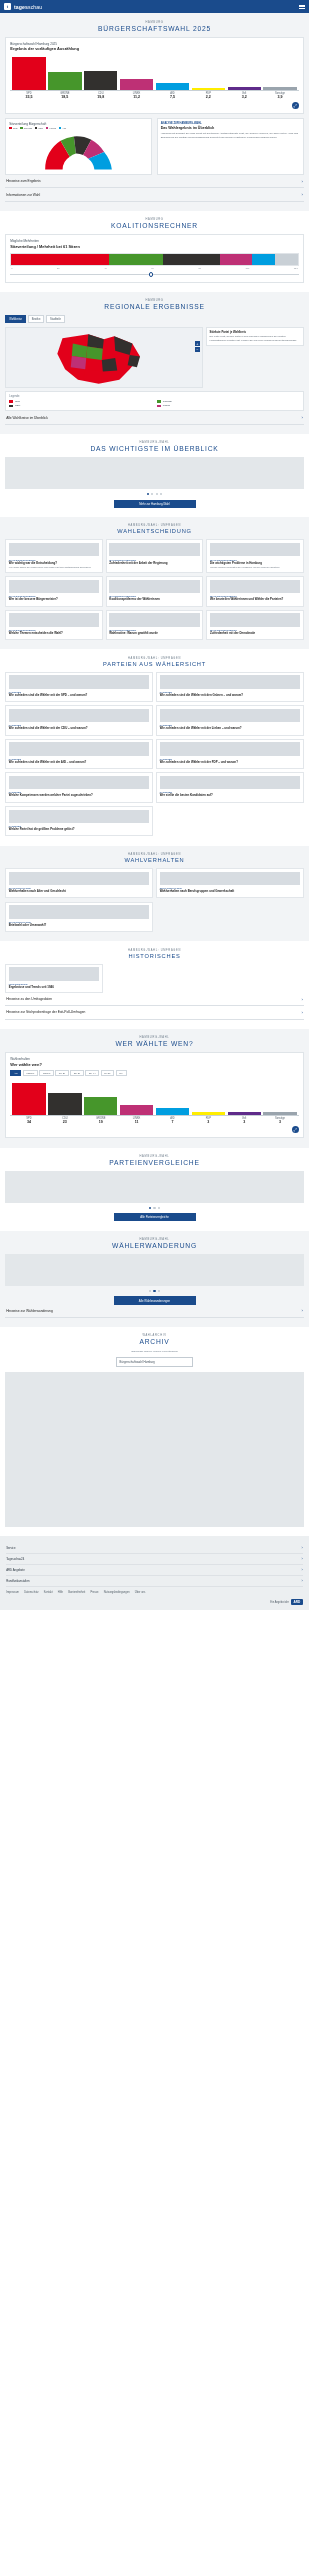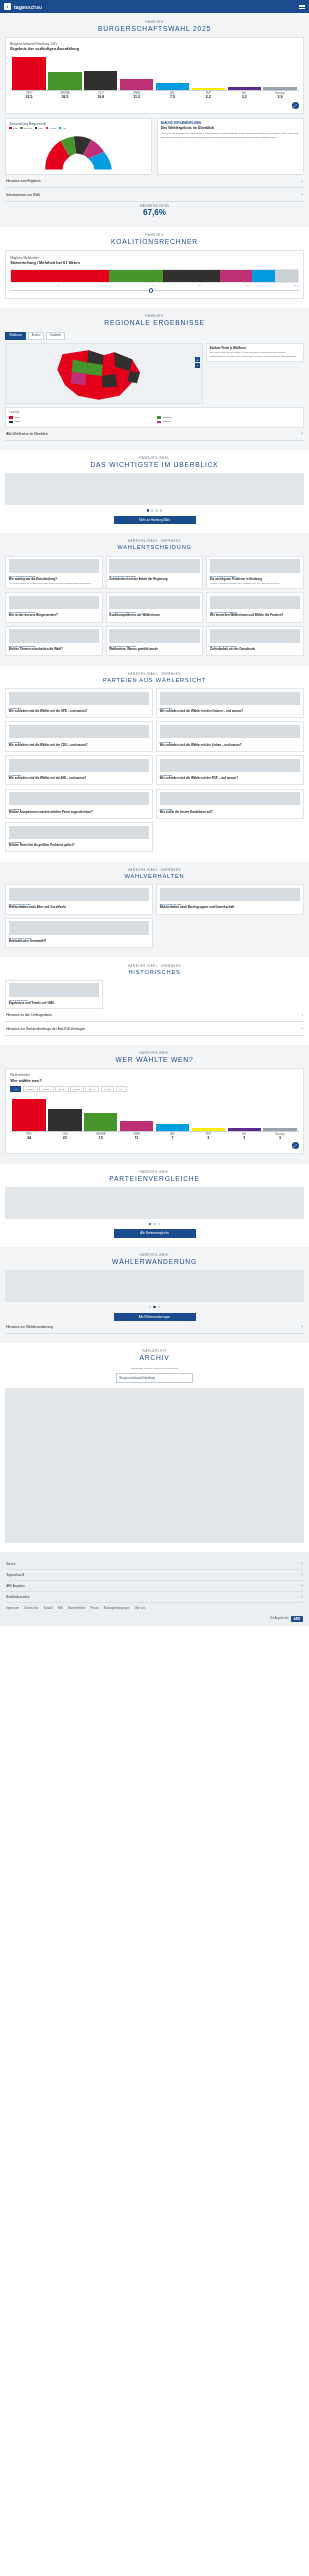--- a/index.html
+++ b/index.html
@@ -269,24 +269,20 @@
       <div class="linkrow">
         <span>Hinweise zum Ergebnis</span>
         <span class="chev">›</span>
       </div>
       <div class="linkrow">
         <span>Informationen zur Wahl</span>
         <span class="chev">›</span>
       </div>
     </div>
 
-    <div class="turnout">
-      <div class="lab">WAHLBETEILIGUNG</div>
-      <div class="val">67,6%</div>
-    </div>
   </div>
 
   <div class="section sec-white">
     <div class="kicker">HAMBURG</div>
     <div class="sec-title">KOALITIONSRECHNER</div>
     <div class="card">
       <div class="card-title">Mögliche Mehrheiten</div>
       <div class="card-sub">Sitzverteilung / Mehrheit bei 61 Sitzen</div>
       <div class="coal-bar" id="coalbar">
           <span style="background: rgb(226, 0, 26); width: 34%;"></span>

